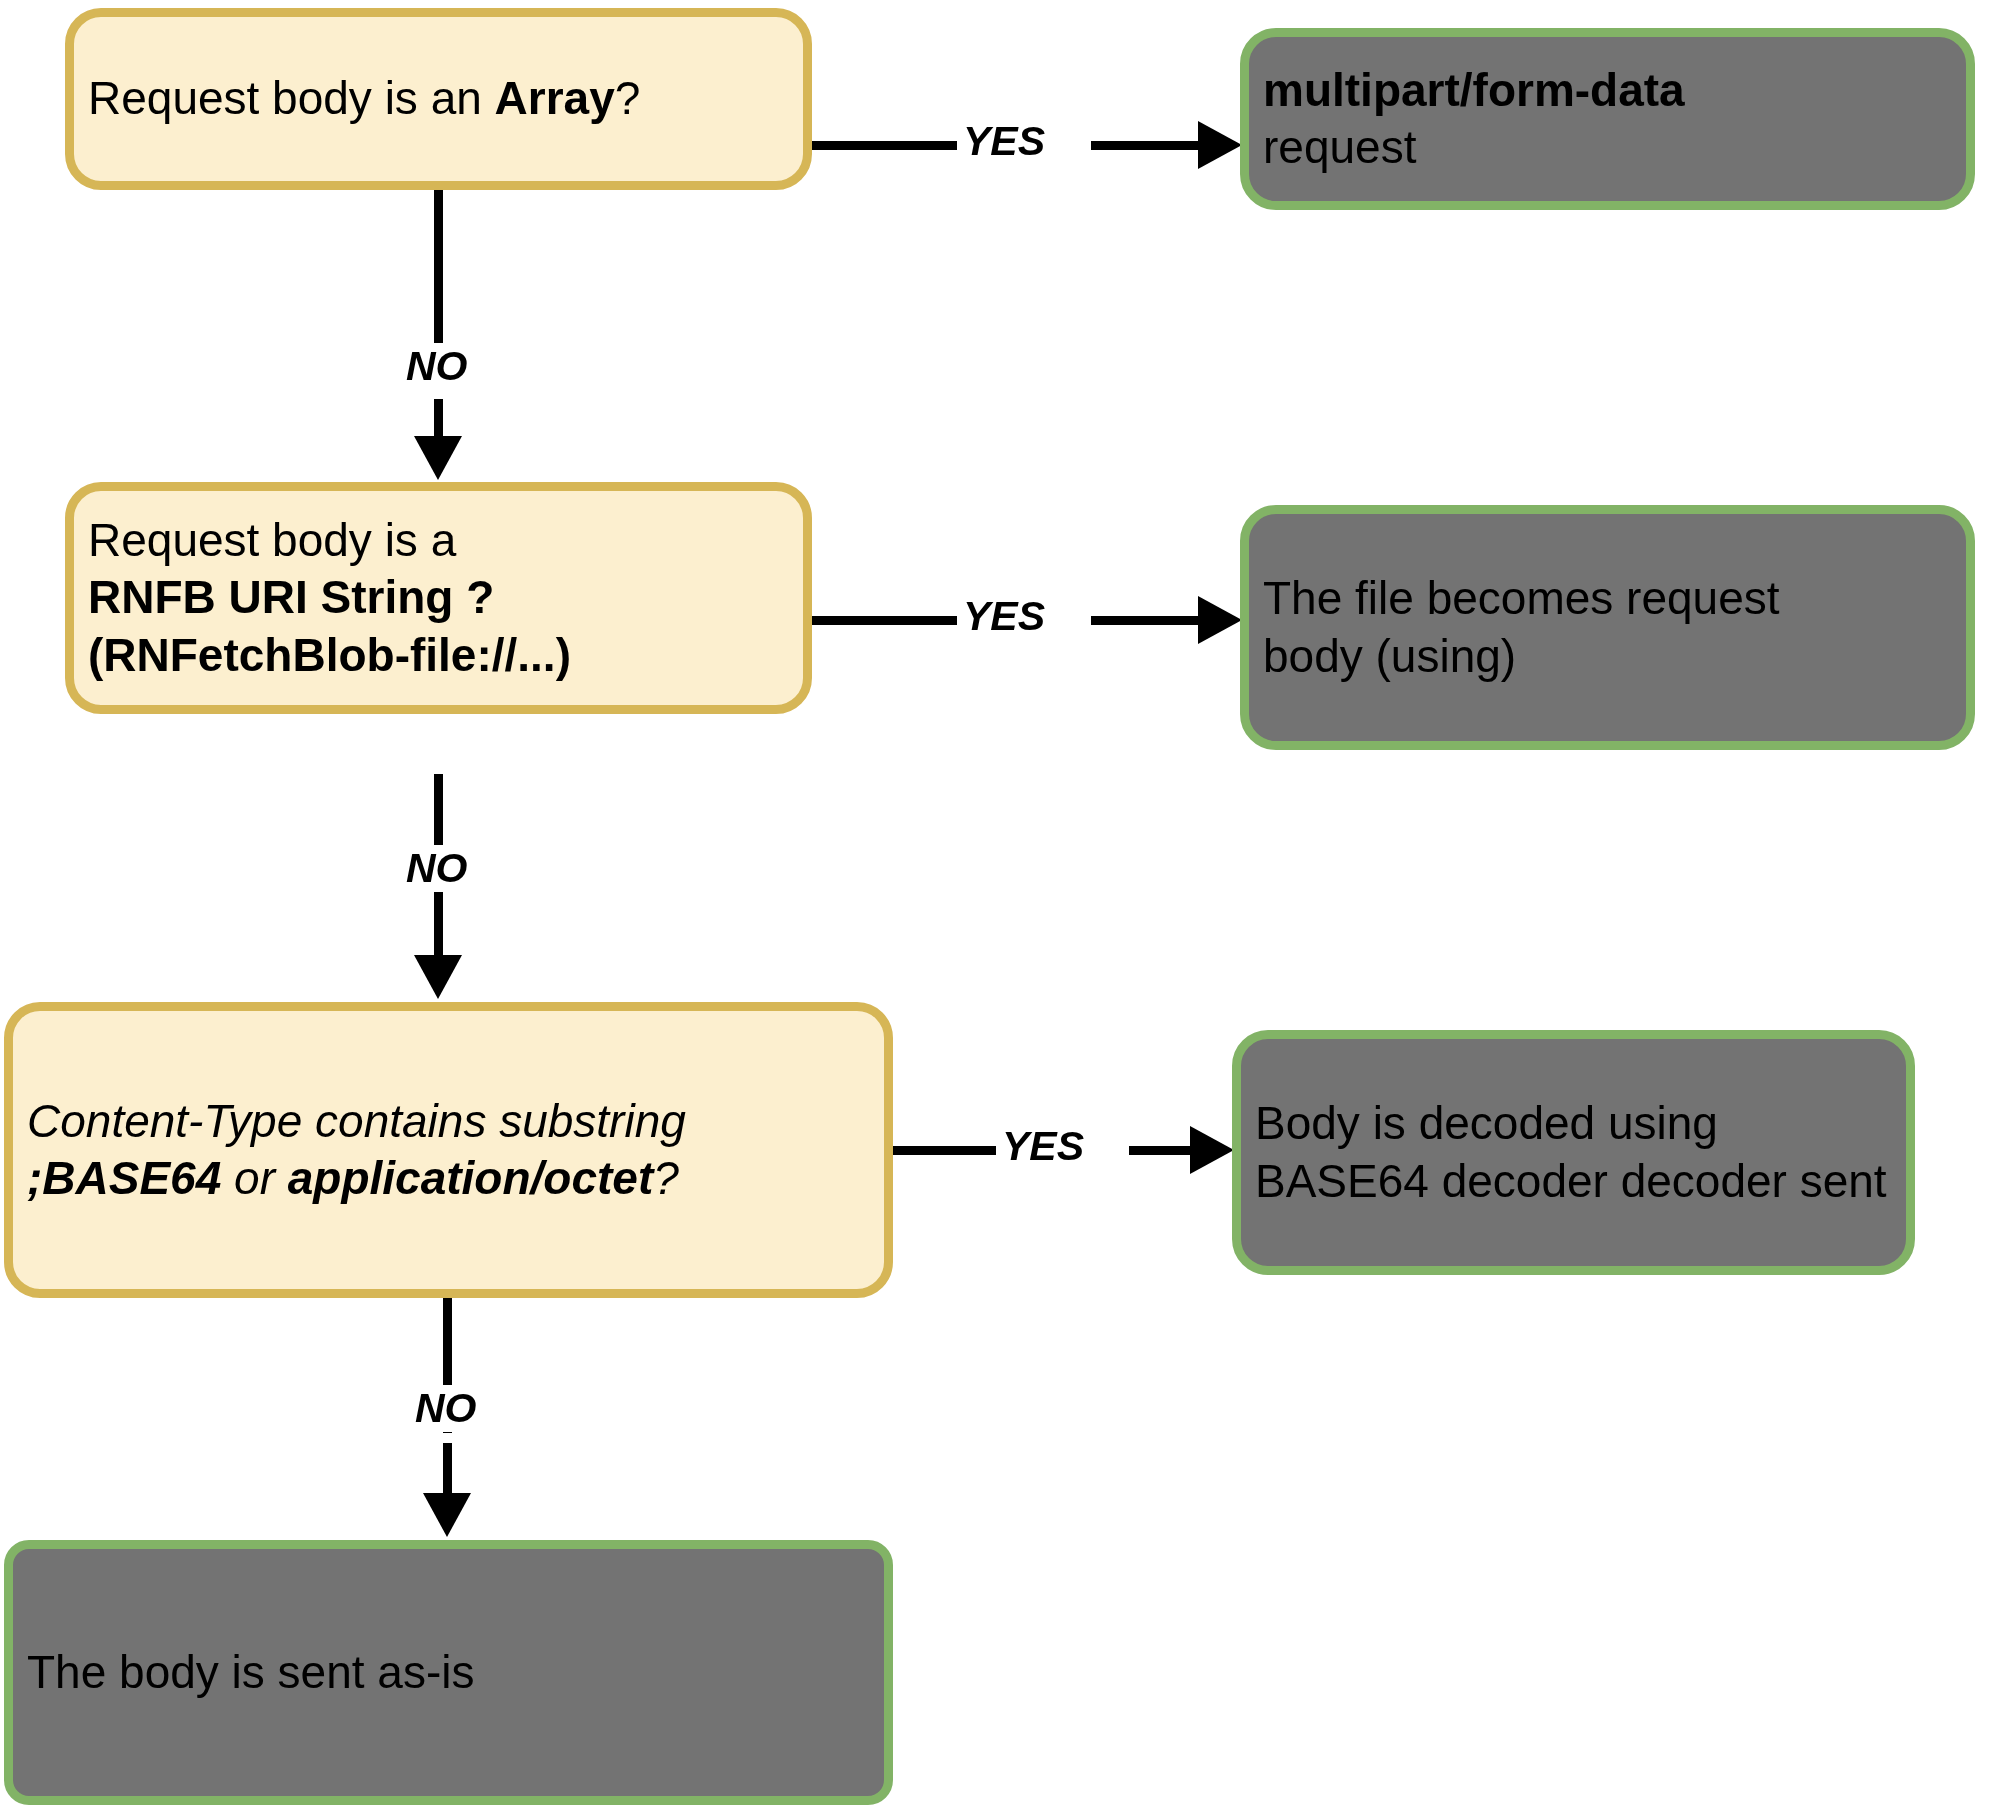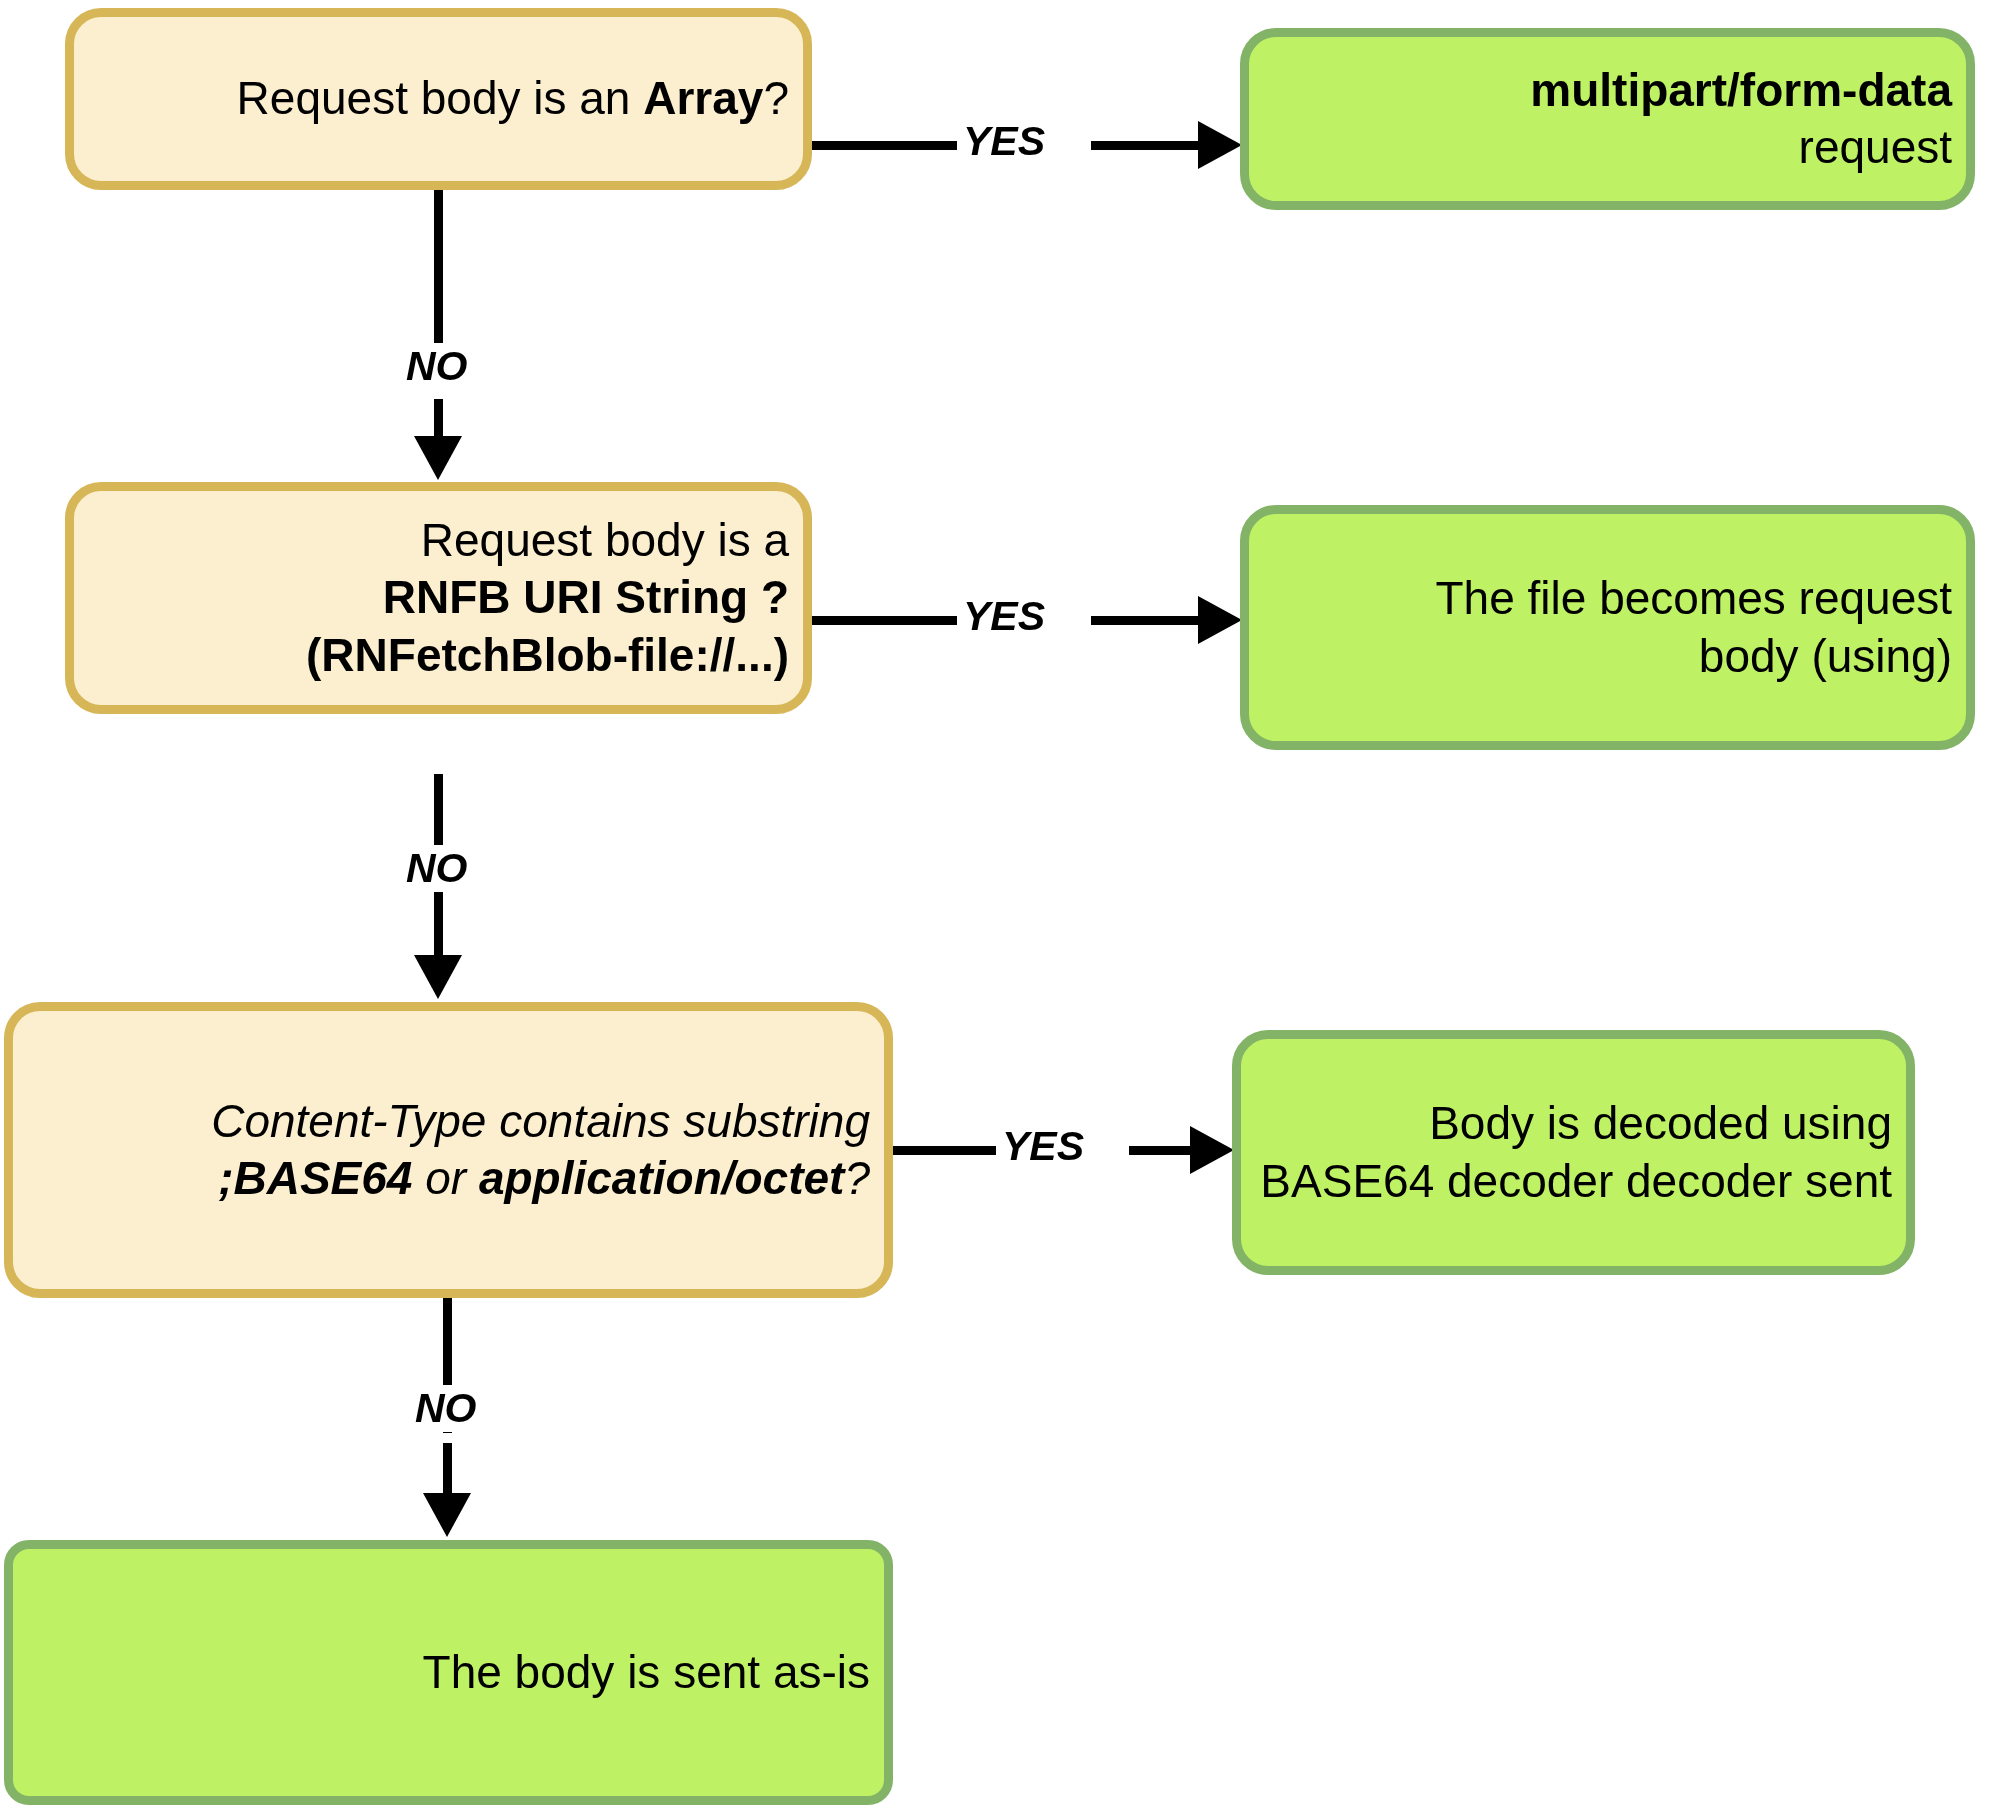--- a/index.html
+++ b/index.html
@@ -14,31 +14,31 @@
     background: #ffffff;
     font-family: "Liberation Sans", sans-serif;
     overflow: hidden;
   }
   .node {
     position: absolute;
     box-sizing: border-box;
     display: flex;
     align-items: center;
     justify-content: center;
-    text-align: right;
+    text-align: left;
     color: #000000;
     line-height: 1.25;
   }
   .decision {
     background: #FCEFCF;
     border: 9px solid #D6B656;
     border-radius: 36px;
   }
   .outcome {
-    background: #bef264;
+    background: #737373;
     border: 9px solid #82B366;
     border-radius: 36px;
   }
   .node .txt {
     padding: 0 14px;
     width: 100%;
   }
   .t46 { font-size: 46px; }
   .b { font-weight: bold; }
   .hline {

